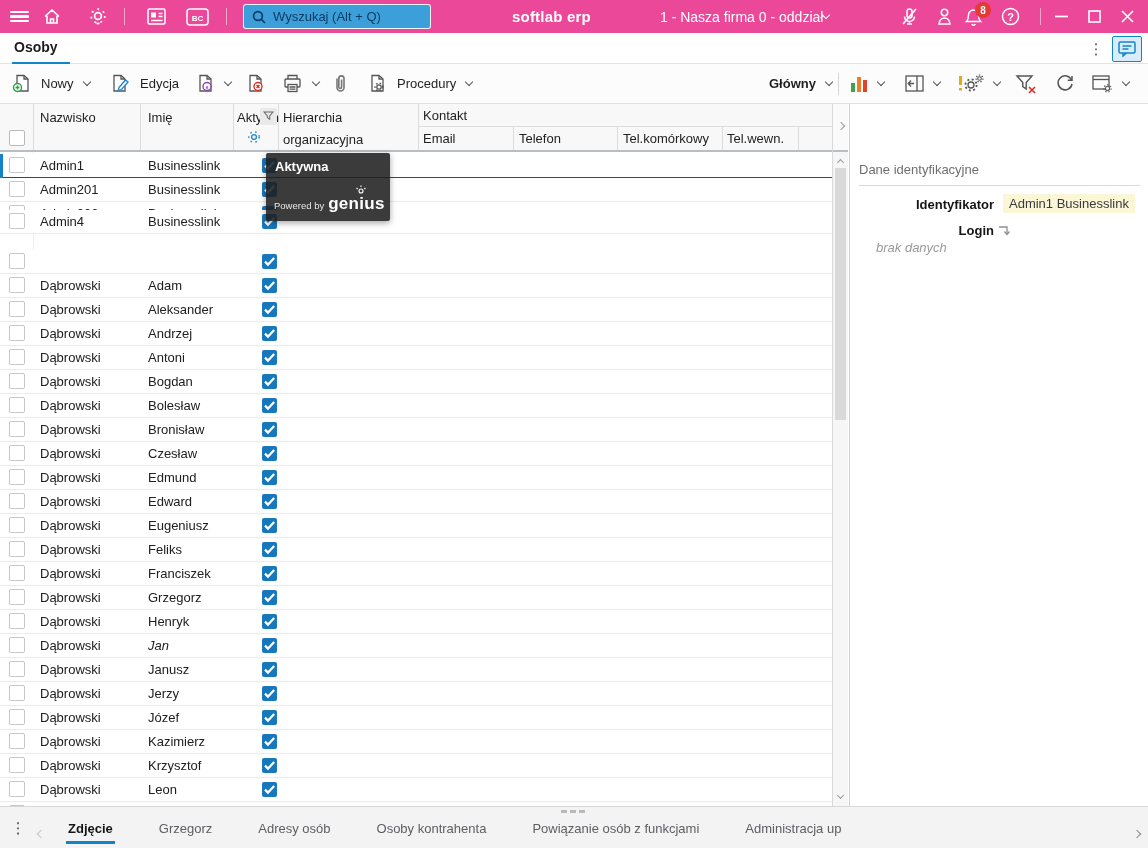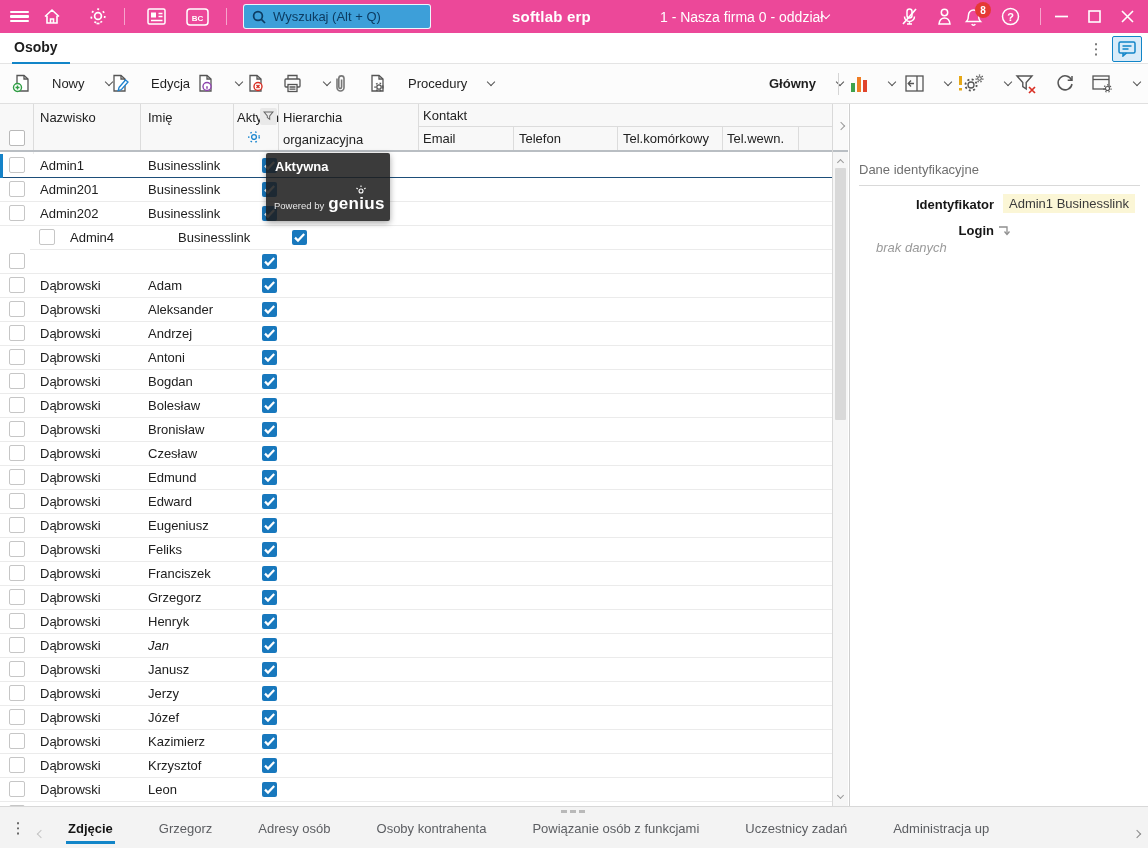--- a/index.html
+++ b/index.html
@@ -30,21 +30,21 @@
   .tabrow { position:absolute; left:0; top:33px; width:1148px; height:31px; background:#fff; border-bottom:1px solid #e4e4e4; }
   .doc-tab { position:absolute; left:14px; top:6px; font-size:14px; font-weight:bold; color:#1c1c1c; }
   .doc-tab::after { content:""; position:absolute; left:-2px; right:-12px; top:23px; height:3px; background:#1285c8; }
   .tabrow .kebab { position:absolute; left:1087px; top:5px; width:18px; height:22px; color:#555; font-size:15px;
     display:flex; align-items:center; justify-content:center; letter-spacing:0; }
   .chatbtn { position:absolute; left:1112px; top:3px; width:30px; height:26px; background:#d9ecf9;
     border:1px solid #1285c8; border-radius:2px; display:flex; align-items:center; justify-content:center; }
 
   
   .toolbar { position:absolute; left:0; top:64px; width:1148px; height:40px; background:#fcfcfc; border-bottom:1px solid #e0e0e0; }
-  .tbtn { position:absolute; top:0; height:39px; display:flex; align-items:center; gap:21px; font-size:13px; color:#1f1f1f; }
+  .tbtn { position:absolute; top:0; height:39px; display:flex; align-items:center; gap:10px; font-size:13px; color:#1f1f1f; }
   .tbtn .chev { color:#555; }
   .tool-divider { position:absolute; top:9px; width:1px; height:22px; background:#d5d5d5; }
 
   
   .grid-header { position:absolute; left:0; top:104px; width:832px; height:48px; background:#f8f8f8;
     border-bottom:2px solid #b9bec3; font-size:13px; color:#222; }
   .gh-vline { position:absolute; top:0; height:46px; width:1px; background:#dcdcdc; }
   .gh-label { position:absolute; white-space:nowrap; }
   .kontakt-underline { position:absolute; left:418px; top:22px; width:414px; height:1px; background:#dcdcdc; }
   .funnel-btn { position:absolute; left:260px; top:4px; width:17px; height:17px; background:#e9e9e9; border-radius:2px;
@@ -395,21 +395,21 @@
       <div class="trow" style="top: 50px;">
         <span class="row-checkbox"></span>
         <span class="cell" style="left:40px;">Admin202</span>
         <span class="cell" style="left:148px;">Businesslink</span>
         <span class="aktywna-box">
           <svg width="15" height="15" viewBox="0 0 15 15" fill="none">
             <path d="M3 7.6l3 3L12.2 4" stroke="#fff" stroke-width="2.2"></path>
           </svg>
         </span>
       </div>
-      <div class="trow" style="top: 74px; margin-left: 30px;">
+      <div class="trow" style="top: 58px;">
         <span class="row-checkbox"></span>
         <span class="cell" style="left:40px;">Admin4</span>
         <span class="cell" style="left:148px;">Businesslink</span>
         <span class="aktywna-box">
           <svg width="15" height="15" viewBox="0 0 15 15" fill="none">
             <path d="M3 7.6l3 3L12.2 4" stroke="#fff" stroke-width="2.2"></path>
           </svg>
         </span>
       </div>
       <div class="trow" style="top: 98px;">
@@ -694,19 +694,18 @@
   <footer class="bottombar">
     <div class="grip"></div>
     <div class="bb-kebab kebab-glyph"></div>
     <div class="bb-prev"><span class="chev"></span></div>
     <div class="btabs" id="btabs">
         <div class="btab active">Zdjęcie</div>
         <div class="btab">Grzegorz</div>
         <div class="btab">Adresy osób</div>
         <div class="btab">Osoby kontrahenta</div>
         <div class="btab">Powiązanie osób z funkcjami</div>
-        <div class="btab">Uczestnicy zadań</div>
         <div class="btab">Administracja up</div>
       </div>
     <div class="bb-next"><span class="chev"></span></div>
   </footer>
 
 </div>
 
 </body></html>

